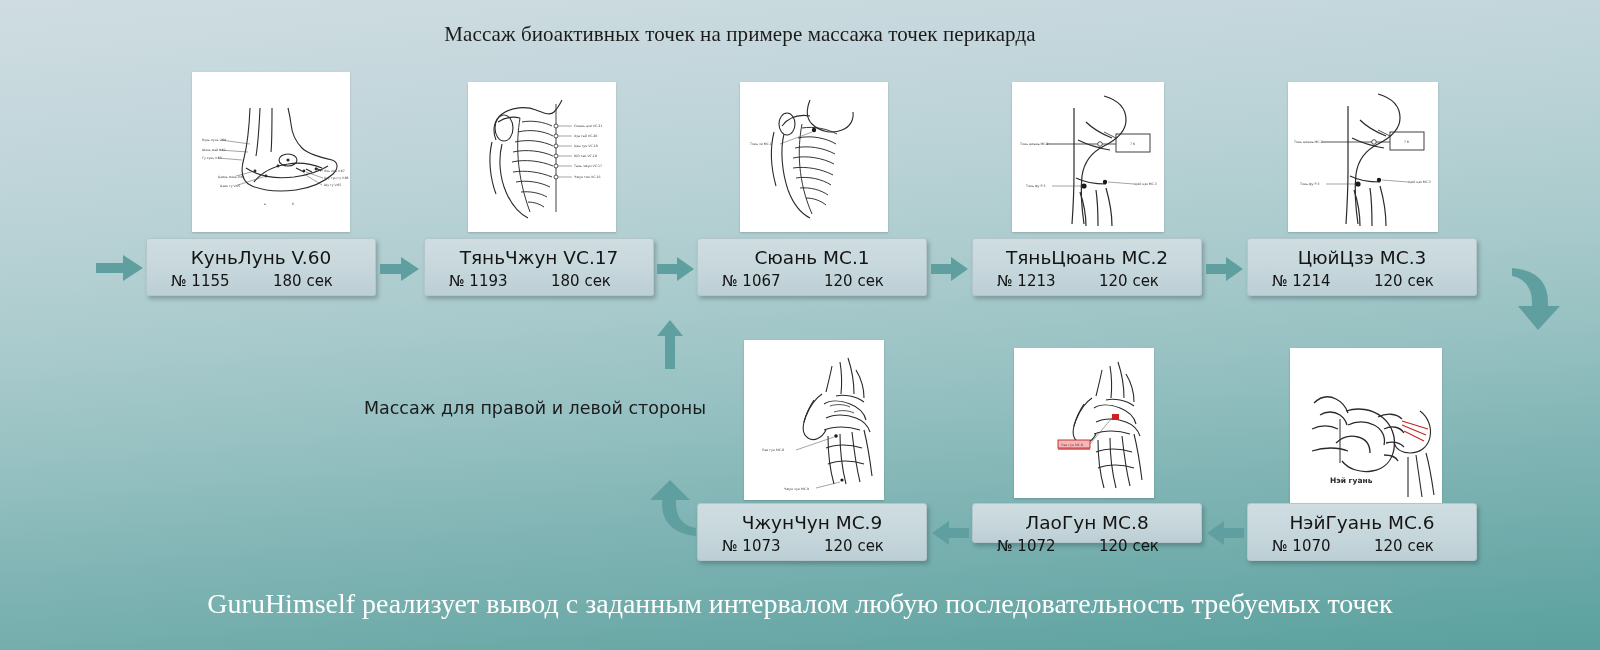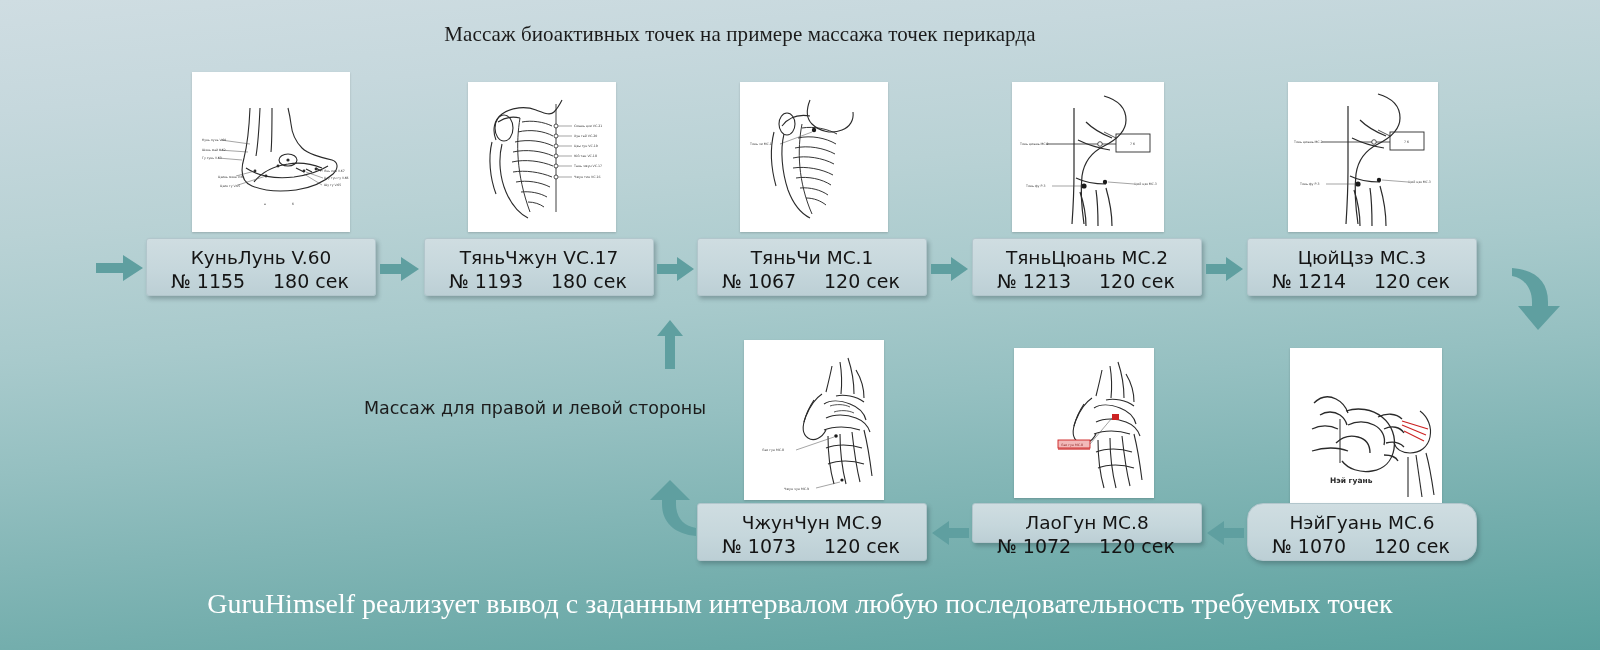--- a/index.html
+++ b/index.html
@@ -43,21 +43,21 @@
     border-radius:3px;
     box-shadow:2px 3px 4px rgba(40,60,65,.32);
     box-sizing:border-box;
     padding-top:7px;
   }
   .node .ln1{
     text-align:center;font-size:18.5px;color:#141414;line-height:23px;white-space:nowrap;
   }
   .node .ln2{
     display:flex;justify-content:center;gap:18px;
-    font-size:19px;color:#141414;line-height:24px;white-space:nowrap;
+    font-size:15px;color:#141414;line-height:24px;white-space:nowrap;
   }
   .node .ln2 .num{min-width:84px;text-align:left;}
   .node .ln2 .dur{min-width:78px;text-align:left;}
 
   
   .arrow{position:absolute;}
   .arrow svg{display:block;overflow:visible;}
 </style>
 </head>
 <body>
@@ -369,21 +369,21 @@
 
   <div class="node" style="left:424px;top:238px;width:230px;height:58px;">
     <div class="ln1">ТяньЧжун VC.17</div>
     <div class="ln2">
       <span class="num">№ 1193</span>
       <span class="dur">180 сек</span>
     </div>
   </div>
 
   <div class="node" style="left:697px;top:238px;width:230px;height:58px;">
-    <div class="ln1">ТяньЧи MC.1</div>
+    <div class="ln1">Сюань MC.1</div>
     <div class="ln2">
       <span class="num">№ 1067</span>
       <span class="dur">120 сек</span>
     </div>
   </div>
 
   <div class="node" style="left:972px;top:238px;width:230px;height:58px;">
     <div class="ln1">ТяньЦюань MC.2</div>
     <div class="ln2">
       <span class="num">№ 1213</span>
@@ -408,21 +408,21 @@
   </div>
 
   <div class="node" style="left:972px;top:503px;width:230px;height:40px;">
     <div class="ln1">ЛаоГун MC.8</div>
     <div class="ln2">
       <span class="num">№ 1072</span>
       <span class="dur">120 сек</span>
     </div>
   </div>
 
-  <div class="node" style="left:1247px;top:503px;width:230px;height:58px;border-radius:16px;">
+  <div class="node" style="left:1247px;top:503px;width:230px;height:58px;">
     <div class="ln1">НэйГуань MC.6</div>
     <div class="ln2">
       <span class="num">№ 1070</span>
       <span class="dur">120 сек</span>
     </div>
   </div>
 
   <div class="arrow" style="left:96px;top:254px;">
     <svg width="48" height="28" viewBox="0 0 48 28">
       <path d="M0 9 L27 9 L27 1 L47 14 L27 27 L27 19 L0 19 Z" fill="#5f9fa0"></path>

